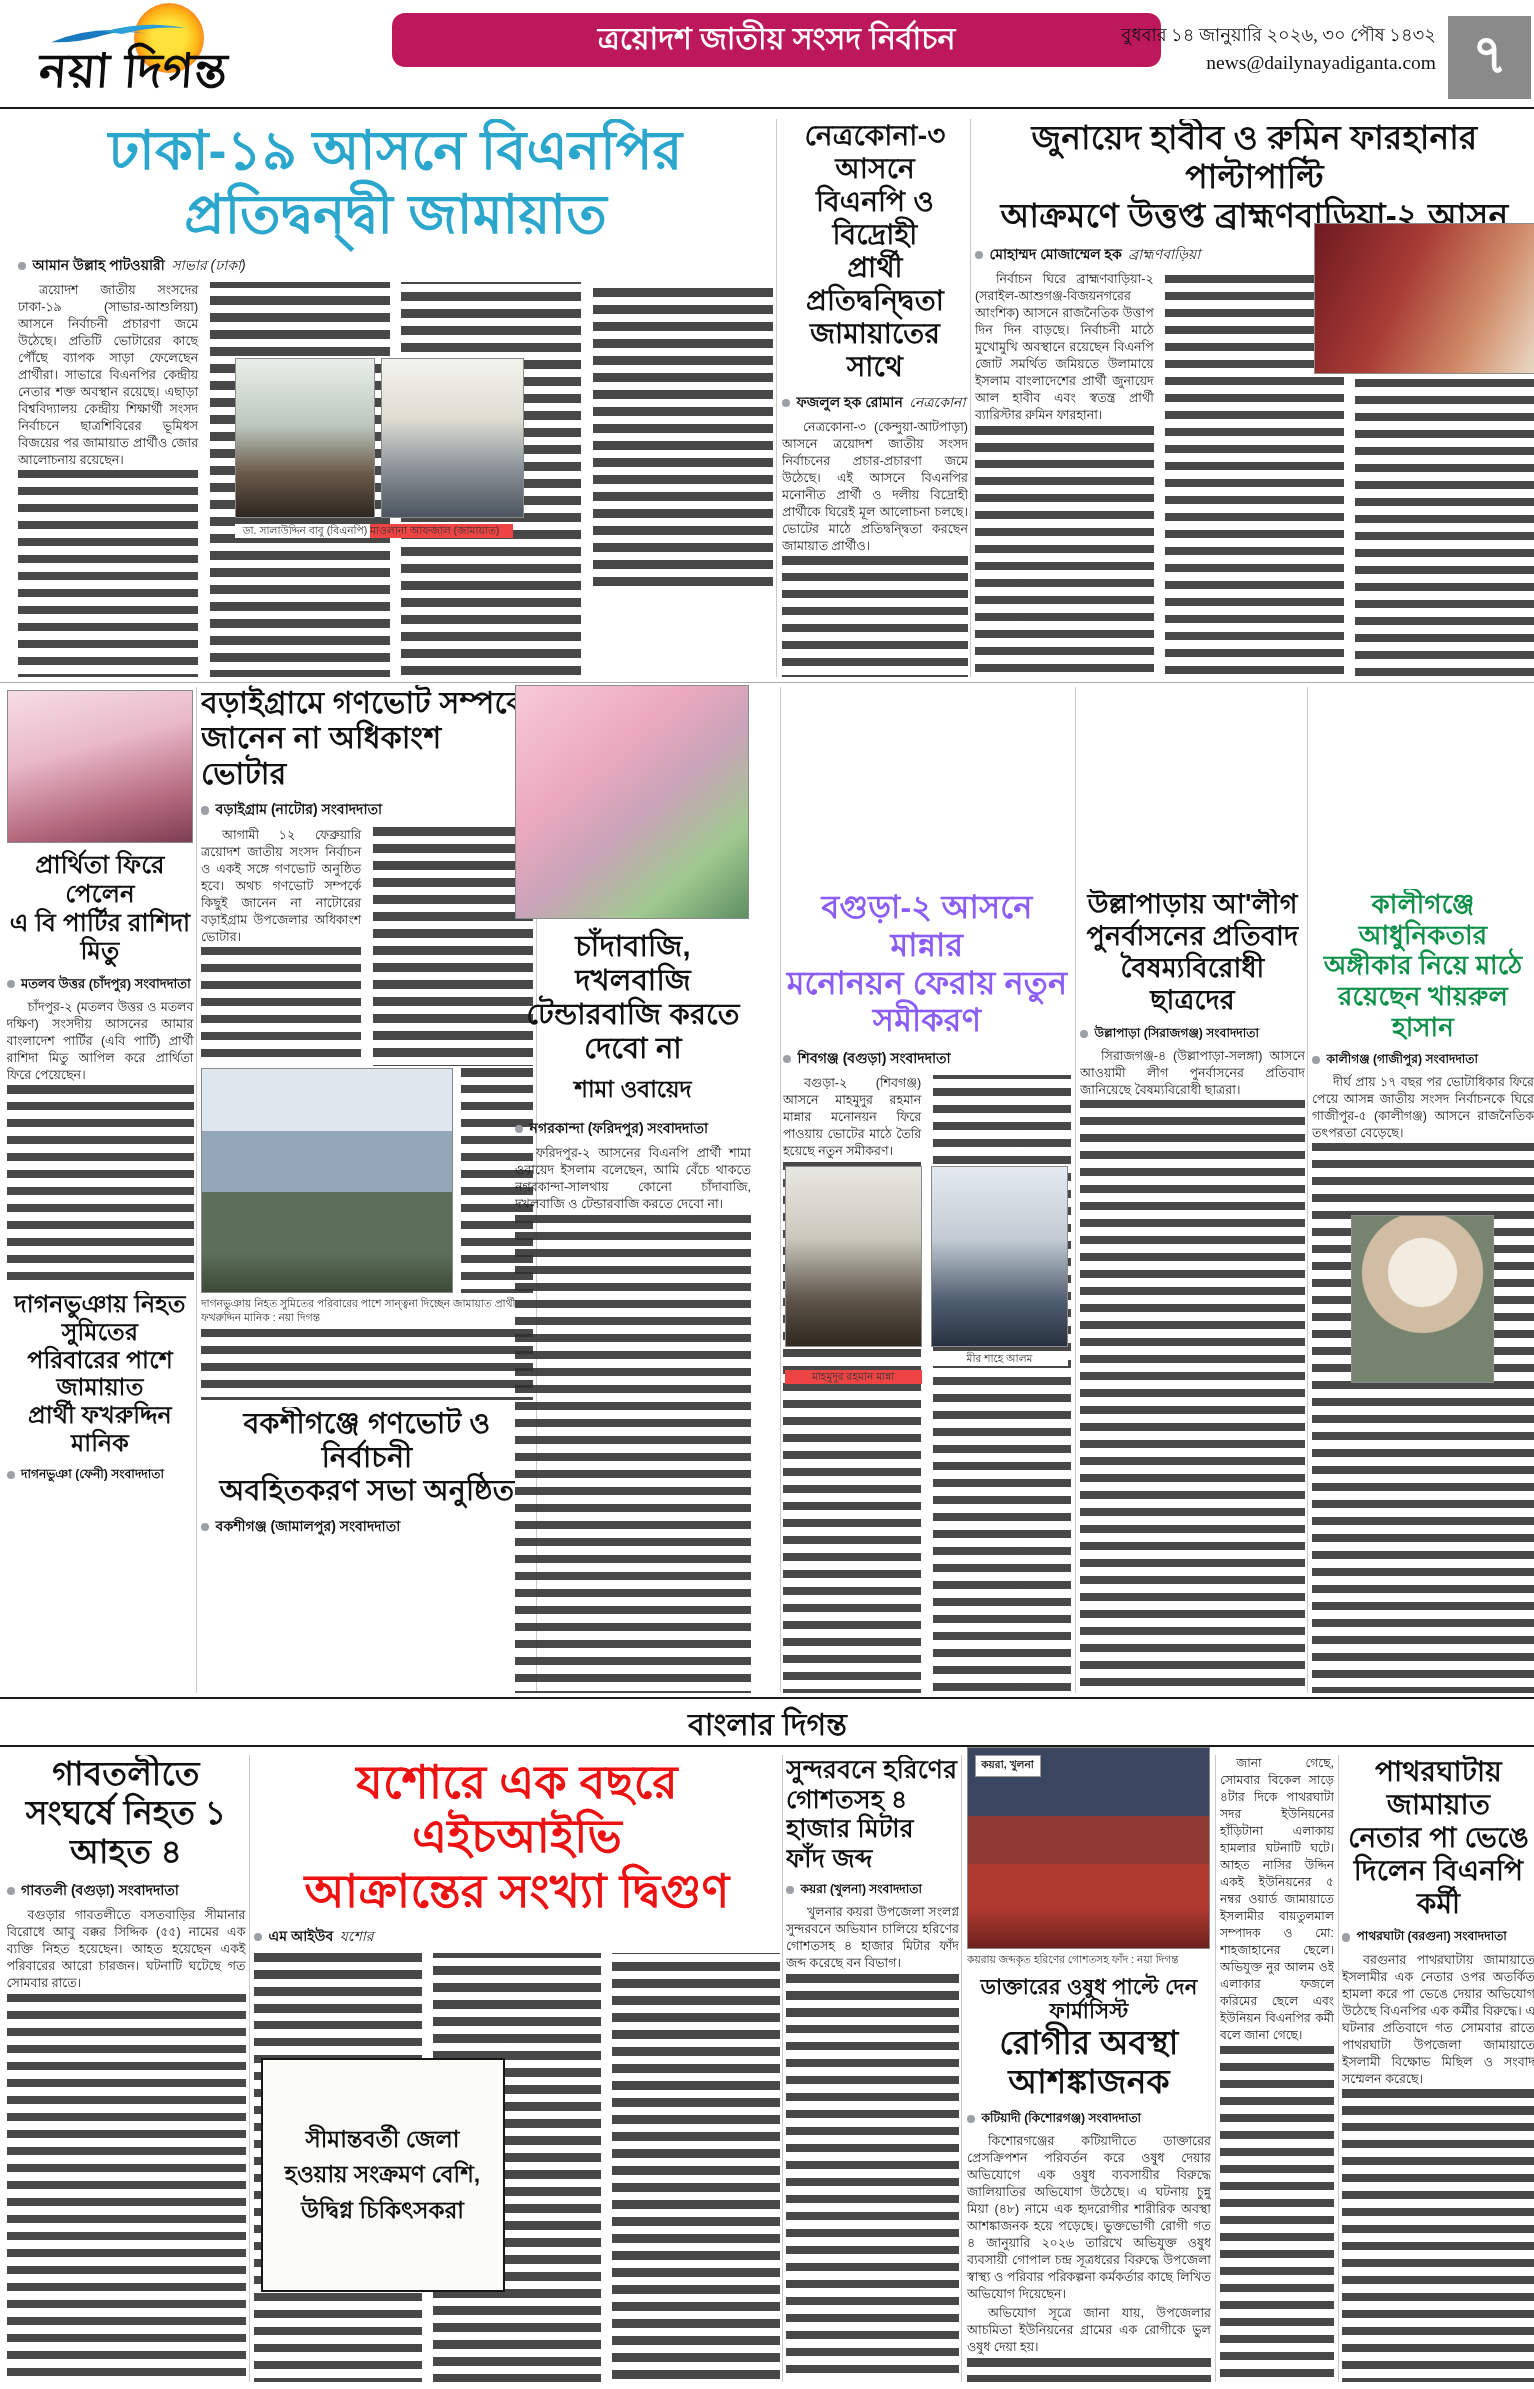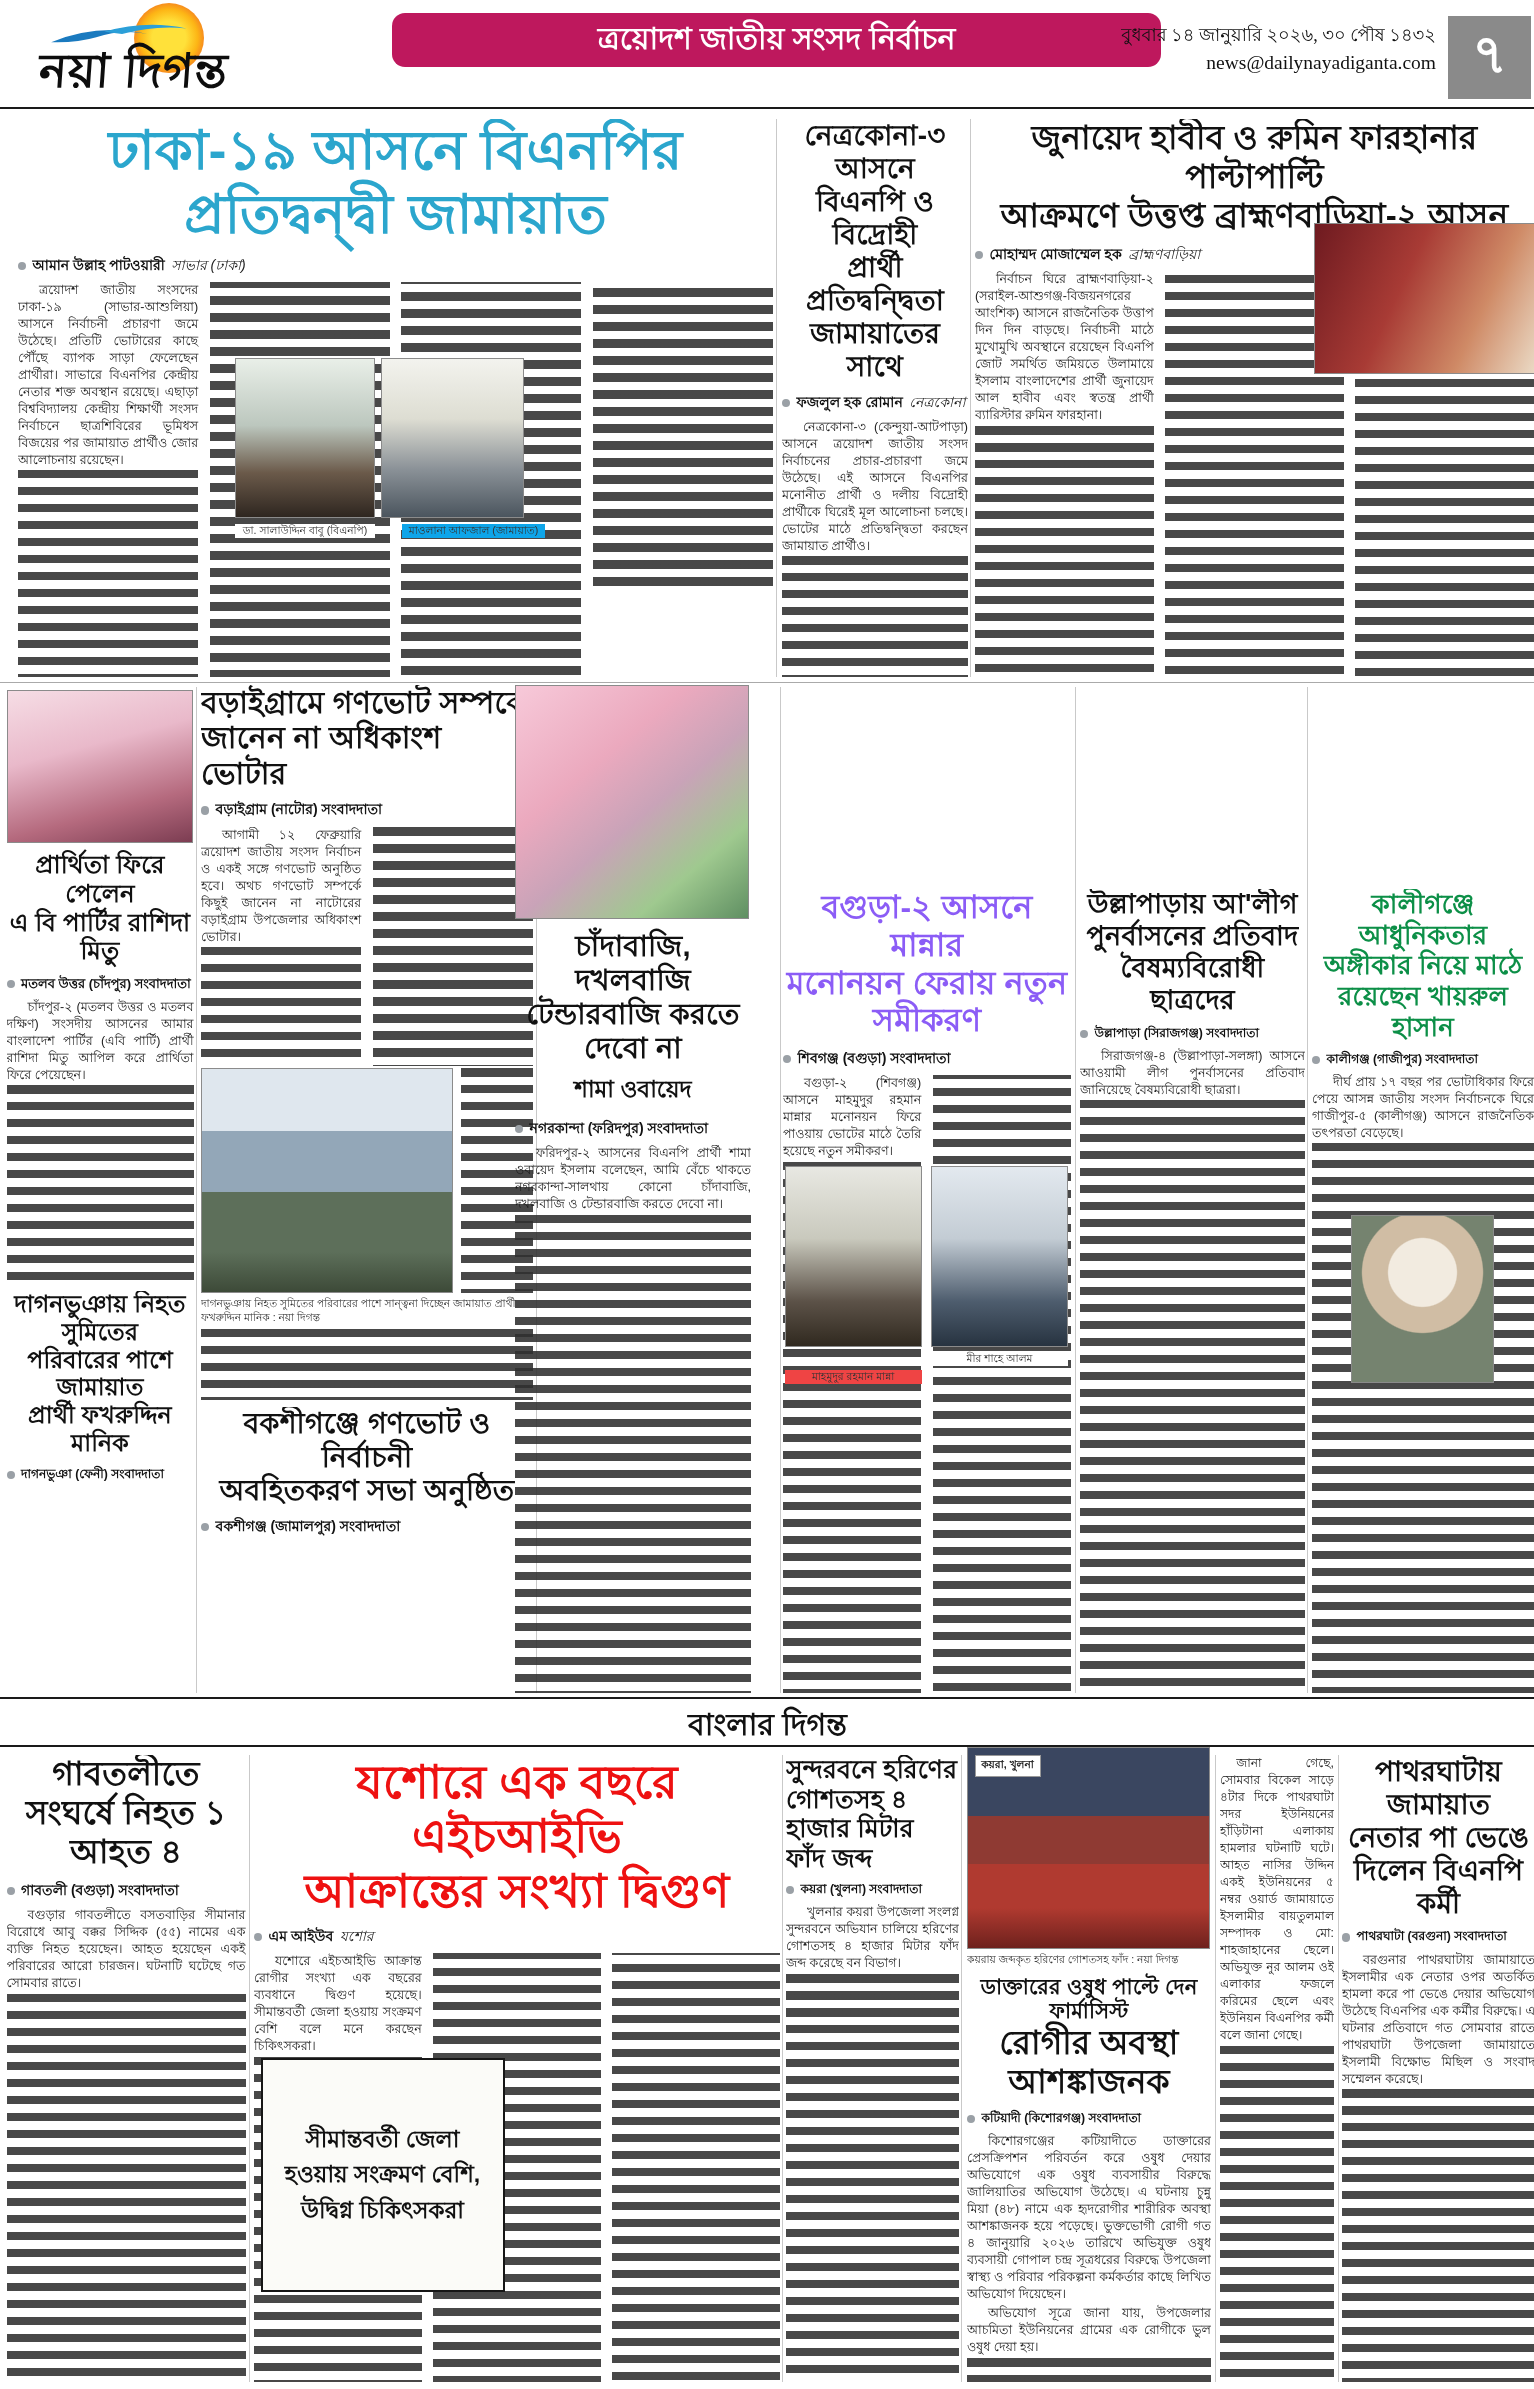--- a/index.html
+++ b/index.html
@@ -91,21 +91,21 @@
       <b>আমান উল্লাহ পাটওয়ারী</b>
       <i>সাভার (ঢাকা)</i>
     </div>
     <div class="body cols4">
       <p>ত্রয়োদশ জাতীয় সংসদের ঢাকা-১৯ (সাভার-আশুলিয়া) আসনে নির্বাচনী প্রচারণা জমে উঠেছে। প্রতিটি ভোটারের কাছে পৌঁছে ব্যাপক সাড়া ফেলেছেন প্রার্থীরা। সাভারে বিএনপির কেন্দ্রীয় নেতার শক্ত অবস্থান রয়েছে। এছাড়া বিশ্ববিদ্যালয় কেন্দ্রীয় শিক্ষার্থী সংসদ নির্বাচনে ছাত্রশিবিরের ভূমিধস বিজয়ের পর জামায়াত প্রার্থীও জোর আলোচনায় রয়েছেন।</p>
       <div class="fl fill"></div>
     </div>
     <div class="photo ph1 abs" style="left:217px;top:239px;width:140px;height:160px"></div>
     <div class="photo ph2 abs" style="left:363px;top:239px;width:143px;height:160px"></div>
     <div class="cap abs" style="left:217px;top:401px;width:140px;text-align:center;background:#fff">ডা. সালাউদ্দিন বাবু (বিএনপি)</div>
-    <div class="cap abs" style="left:384px;top:401px;width:143px;text-align:center;background:#0ea5e9">মাওলানা আফজাল (জামায়াত)</div>
+    <div class="cap abs" style="left:352px;top:401px;width:143px;text-align:left;background:#ef4444">মাওলানা আফজাল (জামায়াত)</div>
   </div>
 
   <div class="vr" style="left:776px;top:119px;height:558px"></div>
 
   <div class="story" style="left:782px;top:119px;width:186px;height:558px">
     <div class="hl c" style="font-size:28px">
       <div>নেত্রকোনা-৩ আসনে</div>
       <div>বিএনপি ও বিদ্রোহী</div>
       <div>প্রার্থী প্রতিদ্বন্দ্বিতা</div>
       <div>জামায়াতের সাথে</div>
@@ -300,21 +300,20 @@
   <div class="story" style="left:254px;top:1755px;width:526px;height:627px">
     <div class="hl c red" style="font-size:46px">
       <div>যশোরে এক বছরে এইচআইভি</div>
       <div>আক্রান্তের সংখ্যা দ্বিগুণ</div>
     </div>
     <div class="by">
       <b>এম আইউব</b>
       <i>যশোর</i>
     </div>
     <div class="body cols3">
-      <p>যশোরে এইচআইভি আক্রান্ত রোগীর সংখ্যা এক বছরের ব্যবধানে দ্বিগুণ হয়েছে। সীমান্তবর্তী জেলা হওয়ায় সংক্রমণ বেশি বলে মনে করছেন চিকিৎসকরা।</p>
       <div class="fl fill"></div>
     </div>
     <div class="pq" style="left:6.5px;top:303px;width:244px;height:234px">সীমান্তবর্তী জেলা হওয়ায় সংক্রমণ বেশি, উদ্বিগ্ন চিকিৎসকরা</div>
   </div>
 
   <div class="story" style="left:786px;top:1755px;width:173px;height:627px">
     <div class="hl" style="font-size:25px">
       <div>সুন্দরবনে হরিণের</div>
       <div>গোশতসহ ৪</div>
       <div>হাজার মিটার</div>

